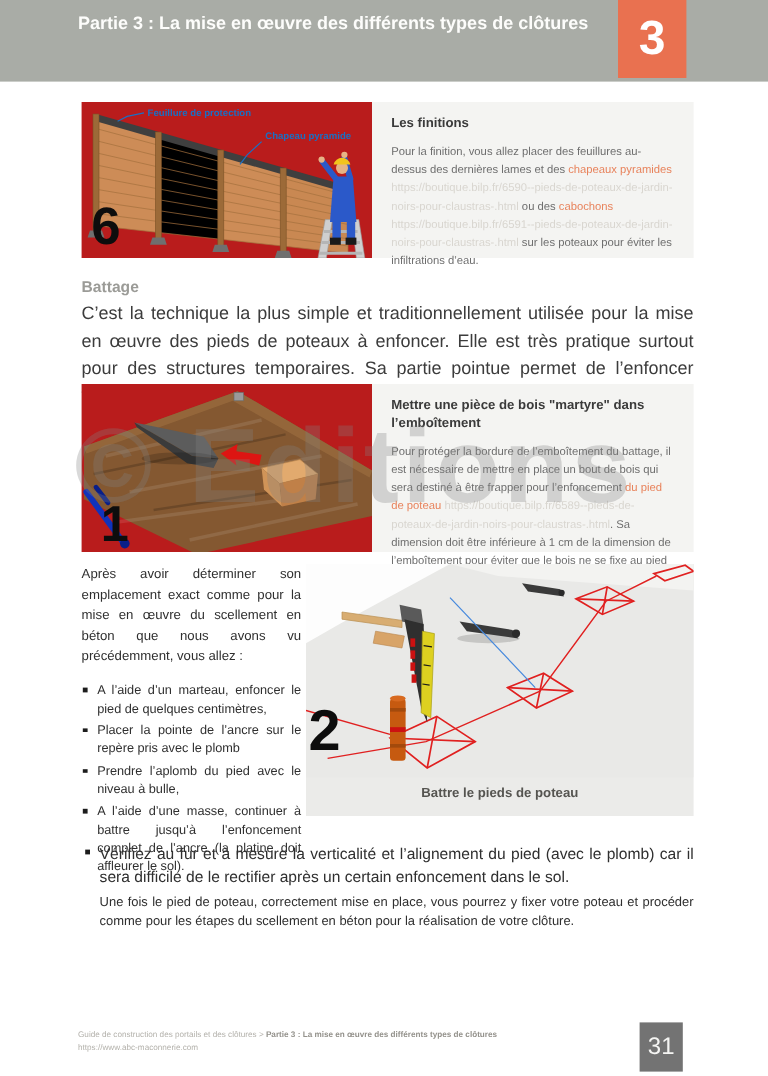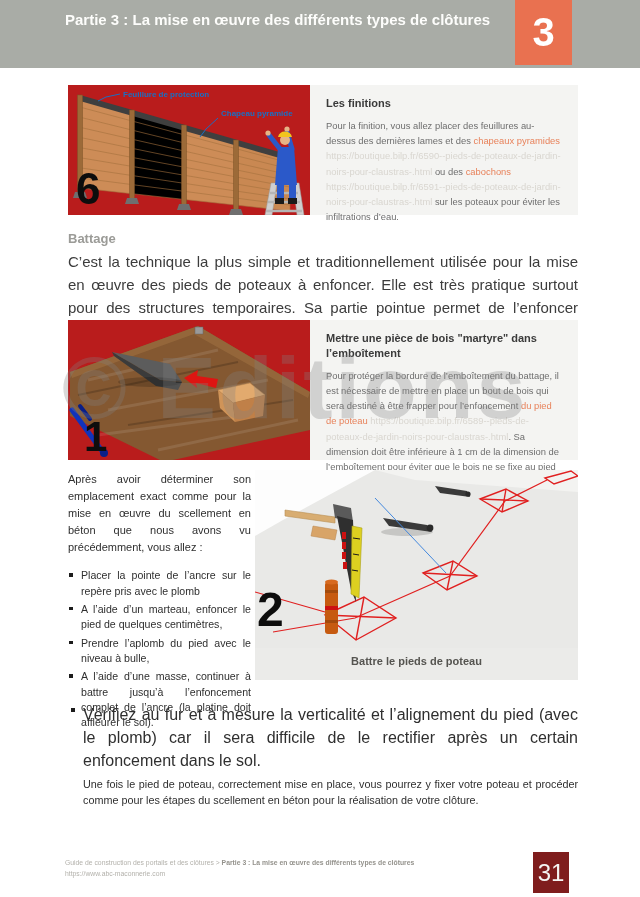--- a/index.html
+++ b/index.html
@@ -36,27 +36,27 @@
   ul.square-list li { position:relative; padding-left:13px; font-size:10.6px; line-height:1.45; color:#2f2f2f; text-align:justify; margin-bottom:3px; }
   ul.square-list li::before { content:""; position:absolute; left:1px; top:5px; width:3.5px; height:3.5px; background:#1c1c1c; }
 
   .figure2 { position:absolute; left:255px; top:470px; width:323px; height:210px; background:#ebebe9; }
   .figure2 svg { position:absolute; left:0; top:0; }
   .fig2-label { position:absolute; left:52px; top:8px; width:130px; text-align:center; font-size:9px; font-weight:bold; color:#1a6fc4; line-height:1.3; z-index:2; }
   .fig2-caption { position:absolute; left:0; bottom:13px; width:100%; text-align:center; font-size:11px; font-weight:bold; color:#555450; z-index:2; }
 
   
   .verify { position:absolute; left:70px; top:703px; width:508px; }
-  .verify ul.square-list li { font-size:16px; }
+  .verify ul.square-list li { font-size:13px; }
   .verify p { font-size:10.8px; line-height:1.5; color:#2f2f2f; text-align:justify; padding-left:13px; }
 
   
   .footer-text { position:absolute; left:65px; top:858px; width:440px; font-size:6.8px; line-height:1.6; color:#b3b1ab; }
   .footer-bold { font-weight:bold; color:#94928c; color:#94928c; }
-  .page-number-box { position:absolute; left:533px; top:852px; width:36px; height:41px; background:#7f1d1d; display:flex; align-items:center; justify-content:center; color:#f5f5f3; font-size:24px; }
+  .page-number-box { position:absolute; left:533px; top:852px; width:36px; height:41px; background:#737373; display:flex; align-items:center; justify-content:center; color:#f5f5f3; font-size:20px; }
 
   
   .watermark { position:absolute; left:62px; top:344px; z-index:6; pointer-events:none; color:rgba(130,130,130,0.30); font-weight:bold; white-space:nowrap; }
   .watermark-line1 { font-size:88px; letter-spacing:3px; line-height:1.0; }
   .watermark-line2 { font-size:104px; line-height:0.85; letter-spacing:6px; }
 
   .illu-label { fill:#1a6fc4; font-size:8px; font-weight:bold; font-family:"Liberation Sans", sans-serif; }
 </style>
 </head>
 <body>
@@ -207,22 +207,22 @@
     </div>
     <div class="panel-text">
       <div class="panel-heading">Mettre une pièce de bois "martyre" dans l’emboîtement</div>
       <div class="panel-body"><span class="seg-normal">Pour protéger la bordure de l’emboîtement du battage, il est nécessaire de mettre en place un bout de bois qui sera destiné à être frapper pour l’enfoncement </span><span class="seg-link">du pied de poteau</span><span class="seg-url"> https://boutique.bilp.fr/6589--pieds-de-poteaux-de-jardin-noirs-pour-claustras-.html</span><span class="seg-normal">. Sa dimension doit être inférieure à 1 cm de la dimension de l’emboîtement pour éviter que le bois ne se fixe au pied après le battage.</span></div>
     </div>
   </div>
 
   <div class="steps-col">
     <div class="steps-intro">Après avoir déterminer son emplacement exact comme pour la mise en œuvre du scellement en béton que nous avons vu précédemment, vous allez :</div>
     <ul class="square-list">
+        <li>A l’aide d’un marteau, enfoncer le pied de quelques centimètres,</li>
         <li>Placer la pointe de l’ancre sur le repère pris avec le plomb</li>
-        <li>A l’aide d’un marteau, enfoncer le pied de quelques centimètres,</li>
         <li>Prendre l’aplomb du pied avec le niveau à bulle,</li>
         <li>A l’aide d’une masse, continuer à battre jusqu’à l’enfoncement complet de l’ancre (la platine doit affleurer le sol).</li>
       </ul>
   </div>
 
   <div class="figure2">
     <svg width="323" height="178" viewBox="0 0 323 178">
       <rect x="0" y="0" width="323" height="178" fill="#e9e9e7"></rect>
       <polygon points="0,0 120,0 28,50 0,66" fill="#fdfdfd"></polygon>
       <polygon points="120,0 323,0 323,22 160,10" fill="#f3f3f1"></polygon>

